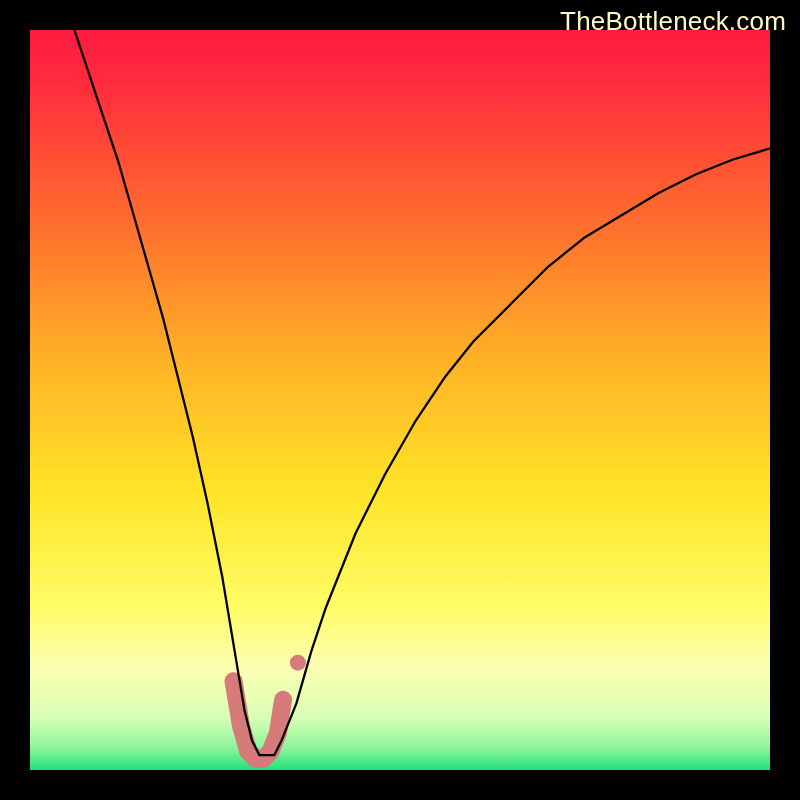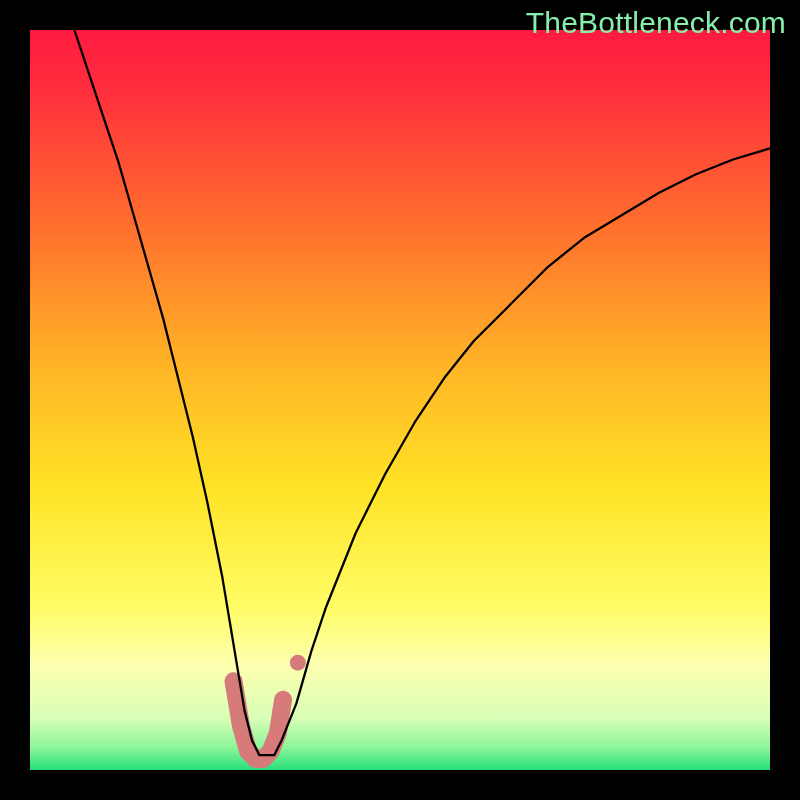--- a/index.html
+++ b/index.html
@@ -13,22 +13,22 @@
   }
   .frame {
     position: absolute;
     inset: 0;
     background: #000;
   }
   .watermark {
     position: absolute;
     top: 6px;
     right: 14px;
-    color: #86efac;
-    font-size: 30px;
+    color: #fef9c3;
+    font-size: 26px;
     font-weight: 500;
     letter-spacing: 0.2px;
     z-index: 20;
     user-select: none;
   }
   .plot {
     position: absolute;
     left: 30px;
     top: 30px;
     width: 740px;

